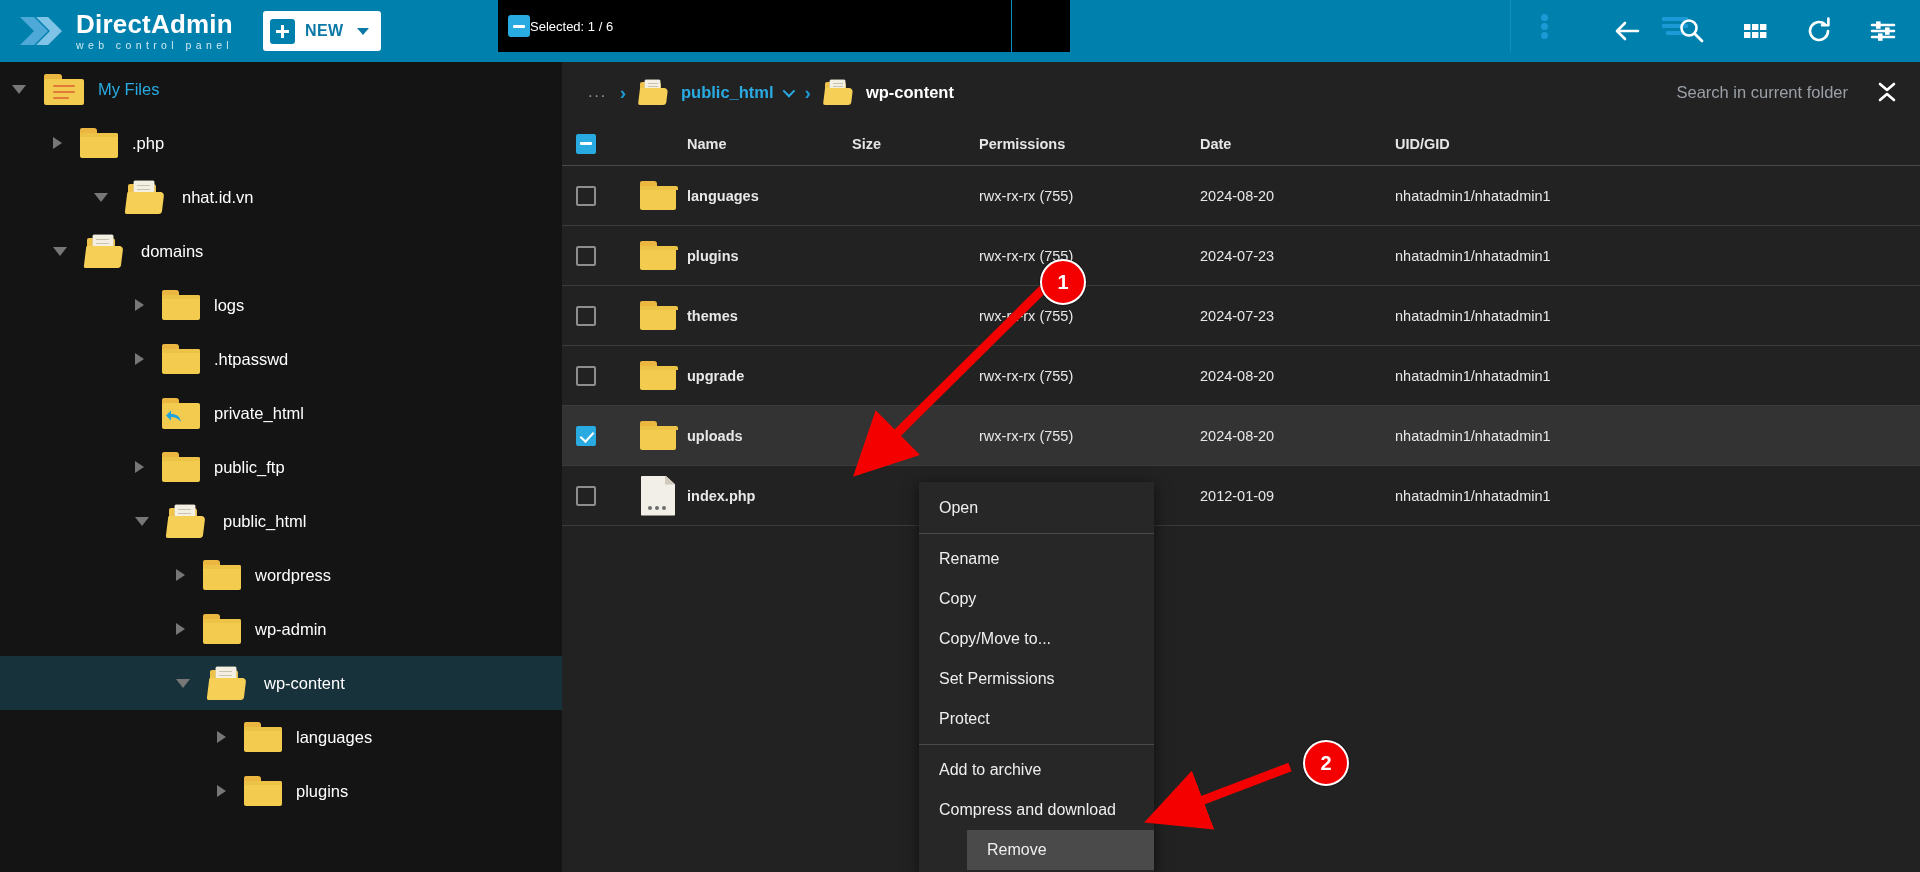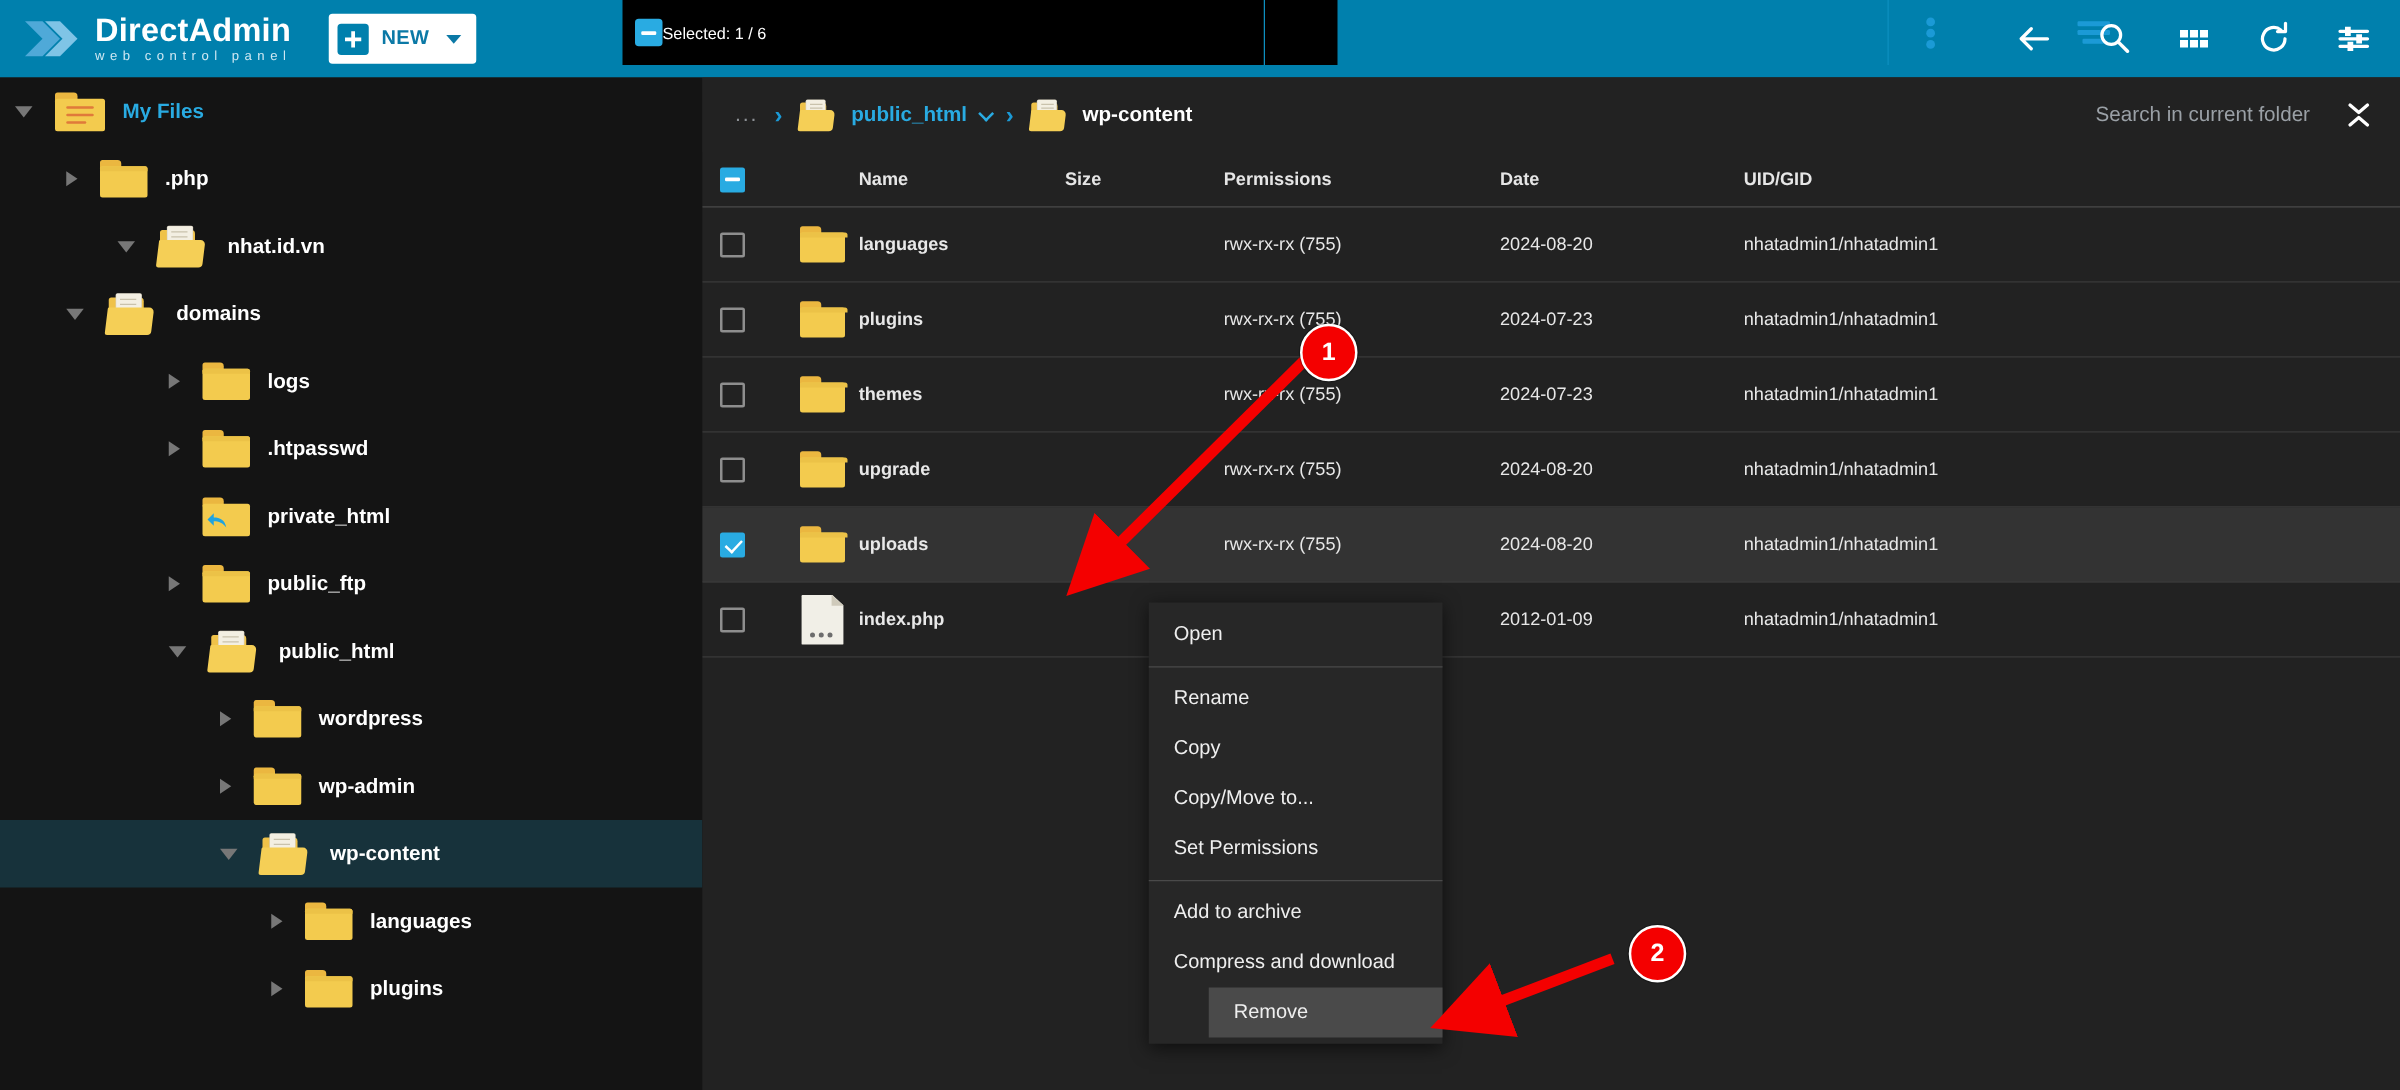--- a/index.html
+++ b/index.html
@@ -103,21 +103,21 @@
   }
   .tw-arrow.closed {
     border-top: 6.5px solid transparent; border-bottom: 6.5px solid transparent;
     border-left: 9px solid #777;
   }
   .tw-arrow.open {
     border-left: 7px solid transparent; border-right: 7px solid transparent;
     border-top: 9px solid #777;
   }
   .tw-arrow.none { width: 9px; height: 13px; }
-  .tw-label { font-size: 16.5px; font-weight: bold; color: #fff; margin-left: 14px; white-space: nowrap; }
+  .tw-label { font-size: 16.5px; font-weight: normal; color: #fff; margin-left: 14px; white-space: nowrap; }
   .tw-label.blue { color: #29abe2; }
 
   
   .fol { position: relative; flex: none; }
   .fol-closed { width: 38px; height: 30px; }
   .fol-closed .tab {
     position: absolute; left: 0; top: 0; width: 17px; height: 7px;
     background: #ebb740; border-radius: 2px 3px 0 0;
   }
   .fol-closed .body {
@@ -685,20 +685,21 @@
         </div>
     </div>
 
     <div class="ctxmenu" id="ctxmenu" style="left:357px; top:420px;">
         <div class="ctxitem">Open</div>
         <div class="ctxsep"></div>
         <div class="ctxitem">Rename</div>
         <div class="ctxitem">Copy</div>
         <div class="ctxitem">Copy/Move to...</div>
         <div class="ctxitem">Set Permissions</div>
+        <div class="ctxitem">Protect</div>
         <div class="ctxsep"></div>
         <div class="ctxitem">Add to archive</div>
         <div class="ctxitem">Compress and download</div>
         <div class="ctxitem highlight">Remove</div>
       </div>
   </div>
 
   <svg class="anno-svg">
     <defs>
       <marker id="ah" markerWidth="7" markerHeight="7" refX="5.6" refY="3.5" orient="auto">

